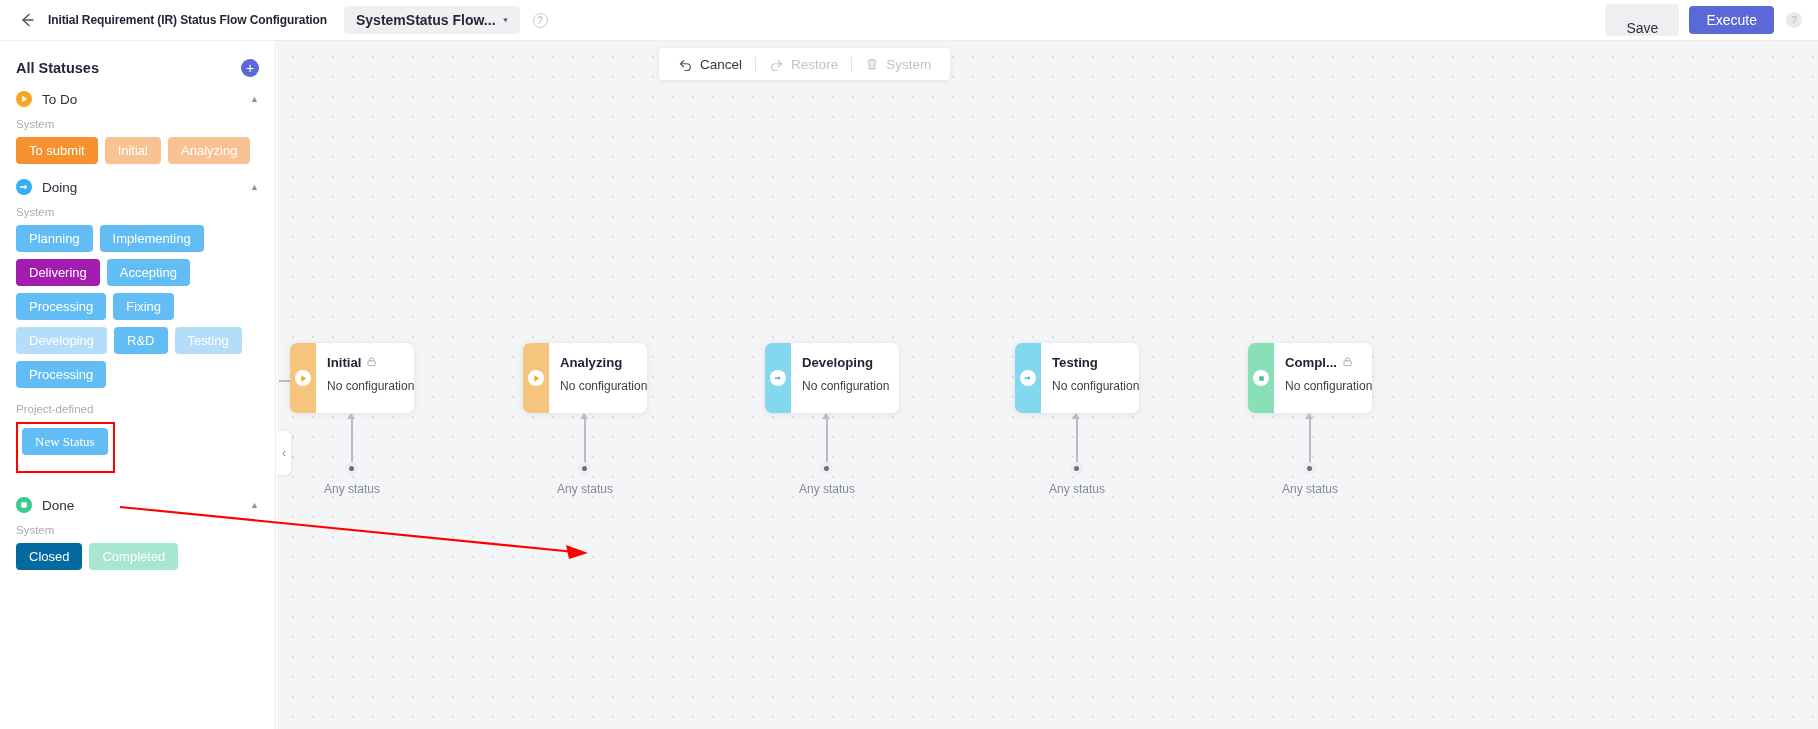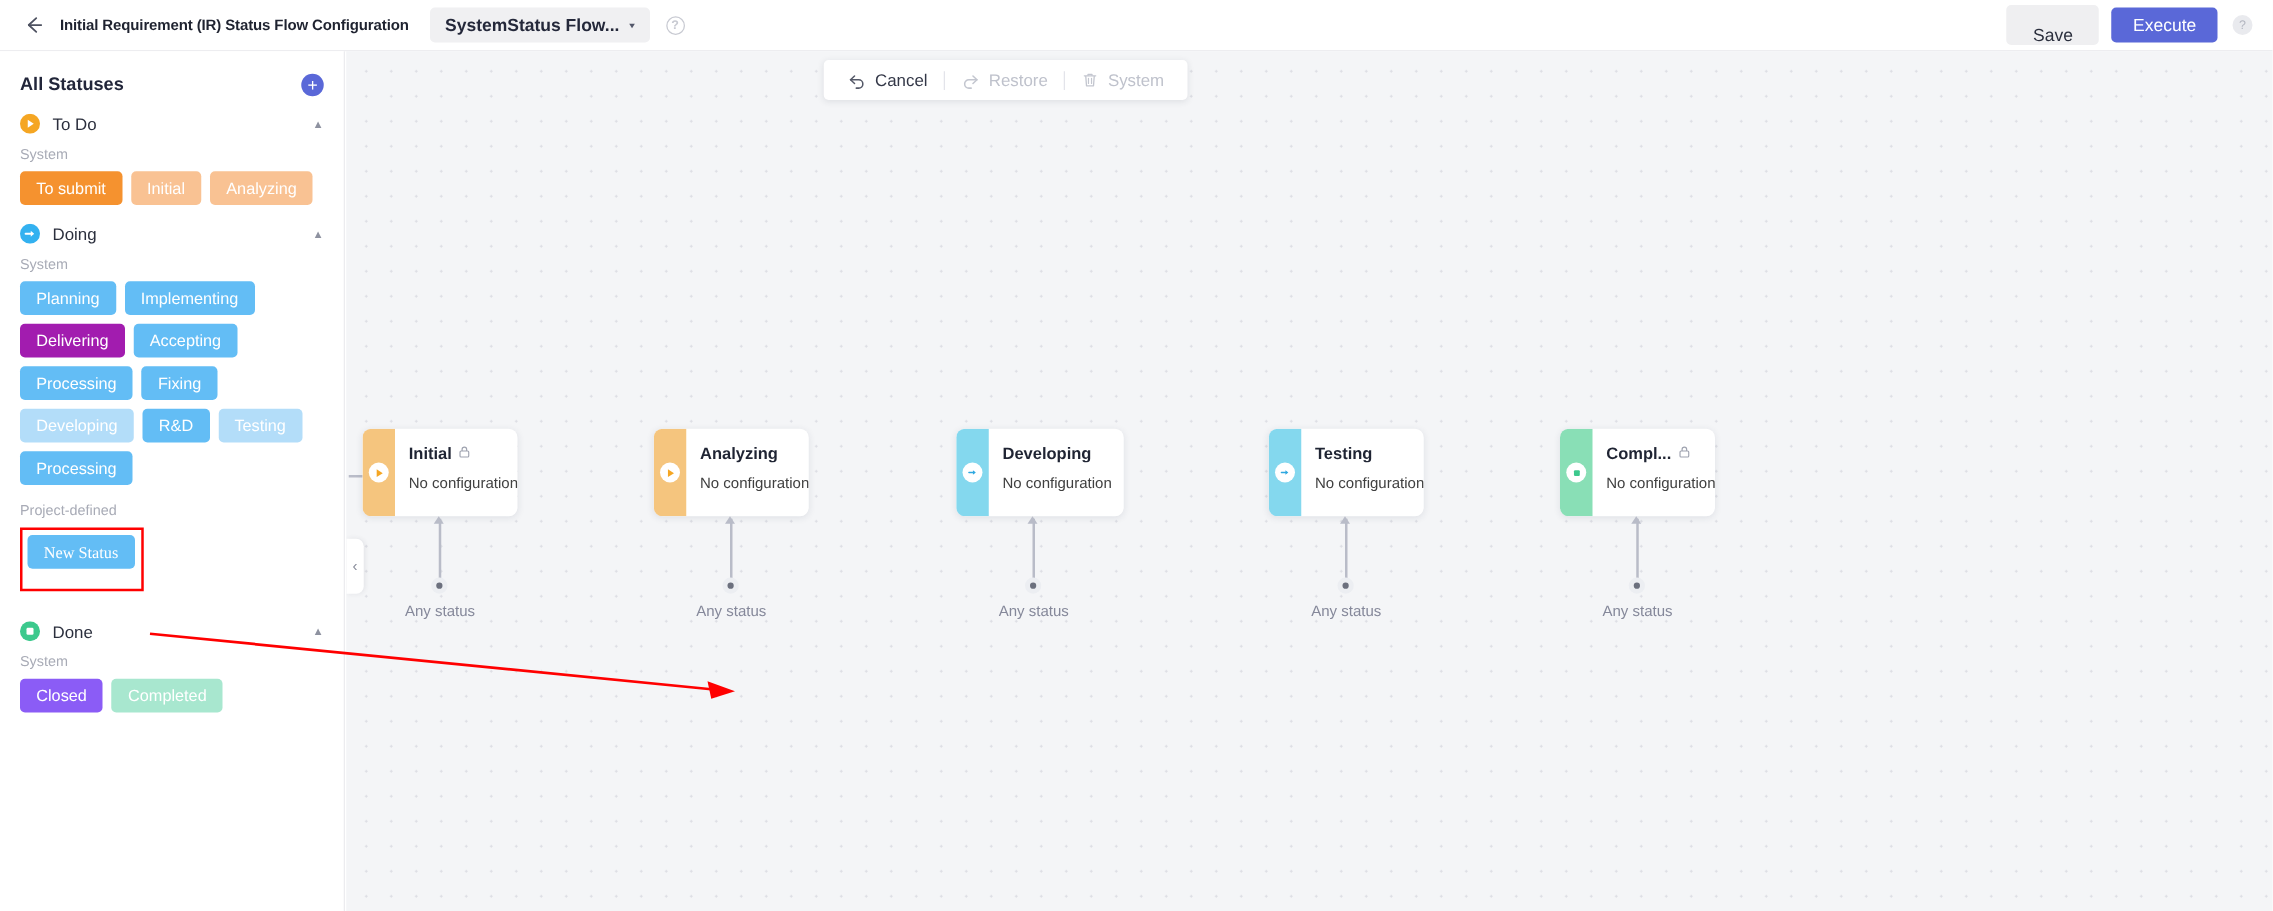--- a/index.html
+++ b/index.html
@@ -353,21 +353,21 @@
       <svg width="16" height="16" viewBox="0 0 16 16">
           <circle cx="8" cy="8" r="8" fill="#3cc98d"></circle>
           <rect x="5.2" y="5.2" width="5.6" height="5.6" rx="1.1" fill="#ffffff"></rect>
         </svg>
     </span>
     <span class="group-name">Done</span>
     <span class="group-collapse">▲</span>
   </div>
   <div class="subhead">System</div>
   <div class="chips">
-    <div class="chip" style="background:#8b5cf6">Closed</div>
+    <div class="chip" style="background:#0369a1">Closed</div>
     <div class="chip" style="background:#a8e7cf">Completed</div>
   </div>
 </div>
 
 <div class="canvas">
 
   <div class="edit-toolbar">
     <div class="tb-item tb-active">
       <svg width="15" height="15" viewBox="0 0 16 16">
         <path d="M6 4 L2.6 7.2 L6 10.4" fill="none" stroke="#555968" stroke-width="1.3" stroke-linecap="round" stroke-linejoin="round"></path>

